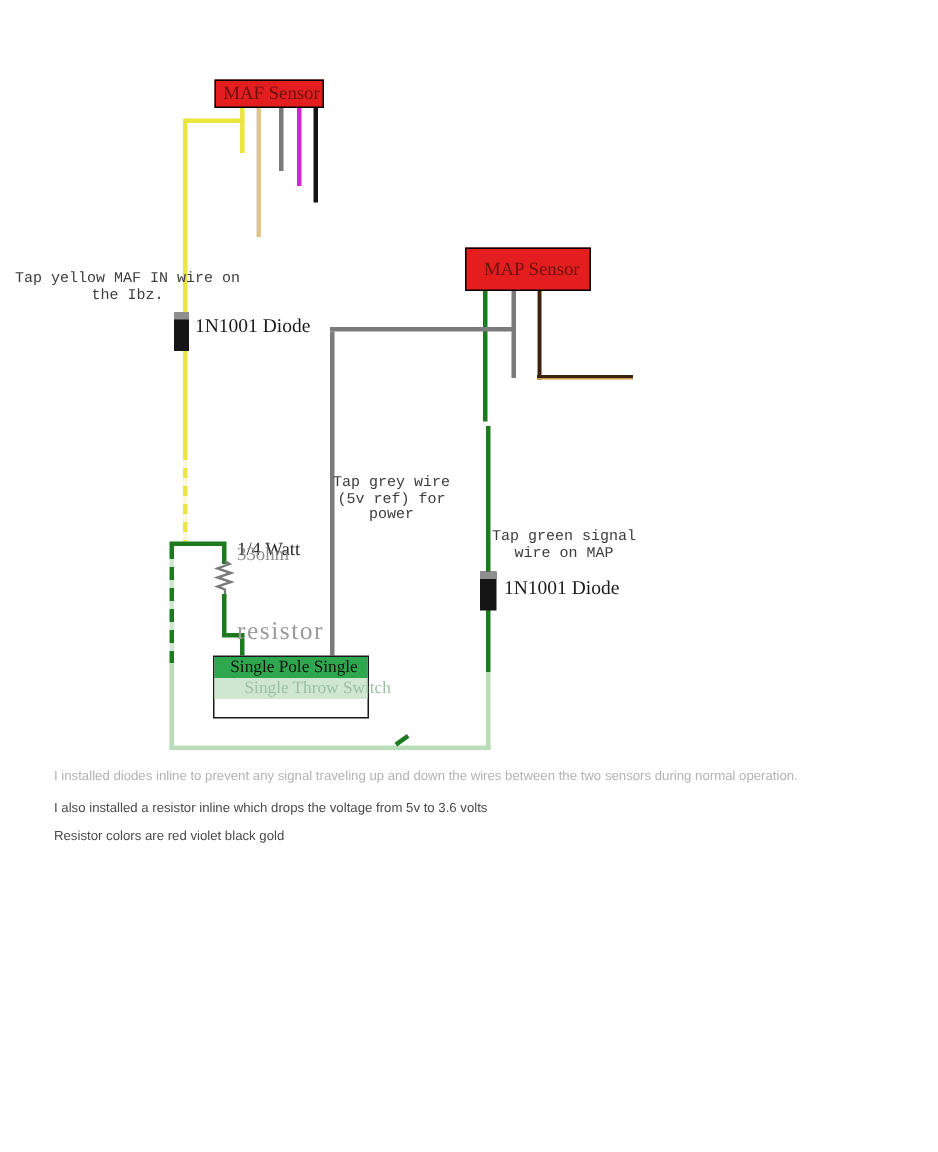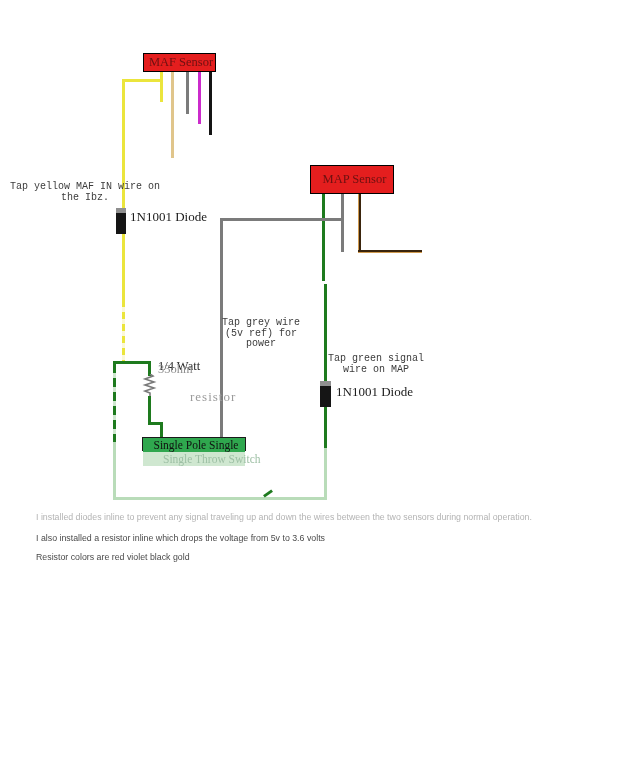--- a/index.html
+++ b/index.html
@@ -37,21 +37,21 @@
   .w-tan{background:#e0c58b;}
   .w-gray{background:#7b7b7b;}
   .w-magenta{background:#cb2bcb;}
   .w-black{background:#141414;}
   .w-green{background:#1e7a1e;}
   .w-green-dash{background:repeating-linear-gradient(180deg,#1e7a1e 0 9px,#cfe7cf 9px 14px);}
   .w-green-pale{background:#b9dcb9;}
   .w-brown{background:linear-gradient(90deg,#d09a4e 0 1px,#3a240c 1px 100%);}
   .w-brown-h{background:linear-gradient(180deg,#3a240c 0 2px,#d09a4e 2px 100%);}
   .switch-box{
-    position:absolute;left:142px;top:437px;width:104px;height:14px;
+    position:absolute;left:142px;top:437px;width:104px;height:42px;
     border:1px solid #1a1a1a;box-sizing:border-box;
     font-family:"Liberation Serif", serif;font-size:11.5px;
   }
   .switch-top{height:14px;background:#2fa74e;color:#101010;line-height:14px;padding-left:4px;white-space:nowrap;}
   .switch-bottom{height:14px;background:#cfe7d0;color:#9dbfa4;line-height:14px;padding-left:20px;white-space:nowrap;}
   .note{position:absolute;left:36px;white-space:nowrap;font-size:8.8px;}
   .note-light{color:#b3b3b3;}
   .note-dark{color:#4a4a4a;}
   .loop-tick{position:absolute;left:263px;top:492px;width:10px;height:3px;background:#1e7a1e;transform:rotate(-35deg);}
 </style>
@@ -111,21 +111,21 @@
   <div class="wire w-green" style="left:148px;top:364px;width:3px;height:12px;"></div>
   <svg style="position:absolute;left:140px;top:374px;" width="20" height="24" viewBox="0 0 20 24">
     <polyline points="10,0 13,2 5,5 14,8 5,11 14,14 5,17 10,19 10,24" fill="none" stroke="#7a7a7a" stroke-width="1.6"></polyline>
   </svg>
   <div class="wire w-green" style="left:148px;top:396px;width:3px;height:28px;"></div>
   <div class="wire w-green" style="left:148px;top:422px;width:15px;height:3px;"></div>
   <div class="wire w-green" style="left:160px;top:425px;width:3px;height:12px;"></div>
 
   <div class="txt-serif" style="left:158px;top:360px;color:#2b2b2b;">1/4 Watt</div>
   <div class="txt-serif" style="left:158px;top:363px;color:#8f8f8f;">33ohm</div>
-  <div class="txt-serif" style="left:158px;top:390px;color:#9b9b9b;font-size:13px;letter-spacing:1px;margin-left:32px;">resistor</div>
+  <div class="txt-serif" style="left:158px;top:414px;color:#9b9b9b;font-size:17px;letter-spacing:1px;">resistor</div>
 
   <div class="switch-box">
     <div class="switch-top">Single Pole Single</div>
     <div class="switch-bottom">Single Throw Switch</div>
   </div>
 
   <div class="note note-light" style="top:512px;">I installed diodes inline to prevent any signal traveling up and down the wires between the two sensors during normal operation.</div>
   <div class="note note-dark" style="top:533px;">I also installed a resistor inline which drops the voltage from 5v to 3.6 volts</div>
   <div class="note note-dark" style="top:552px;">Resistor colors are red violet black gold</div>
 

